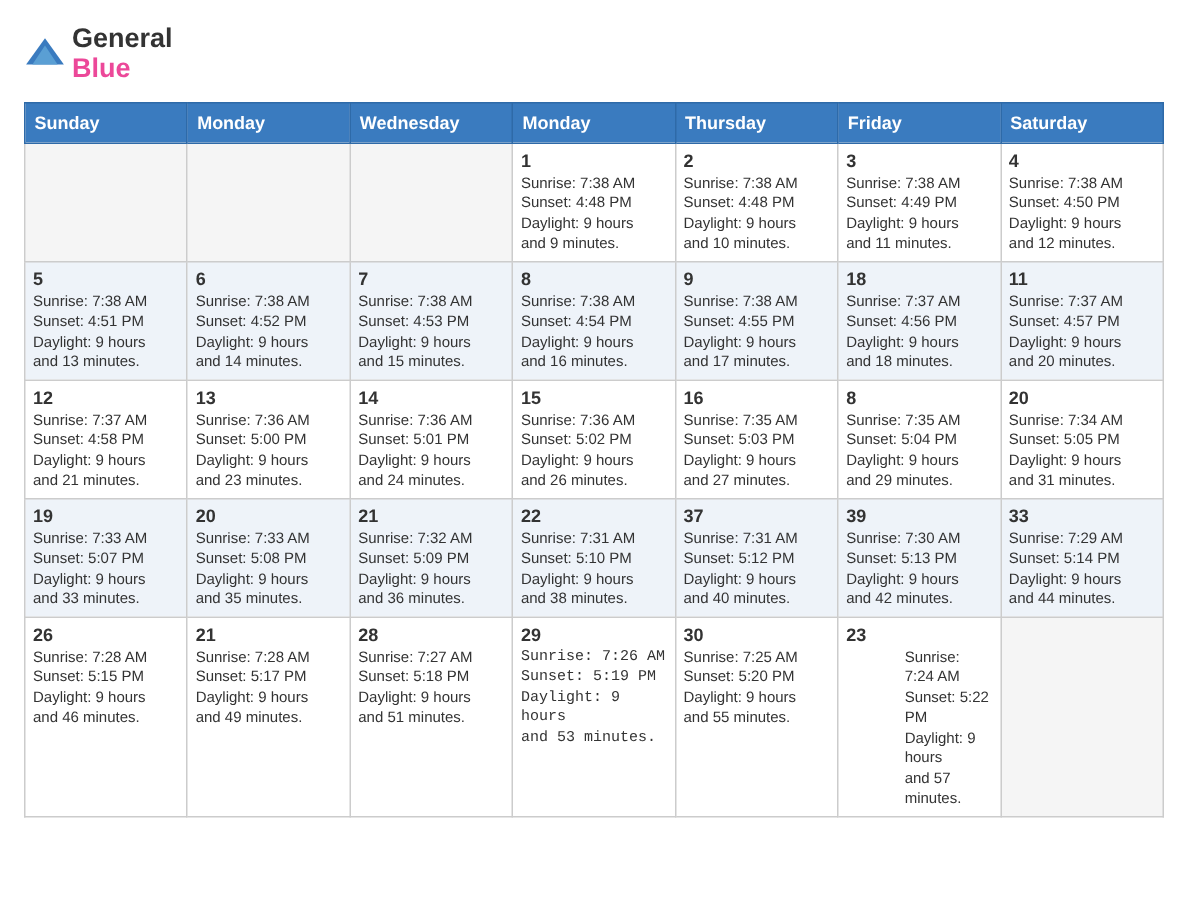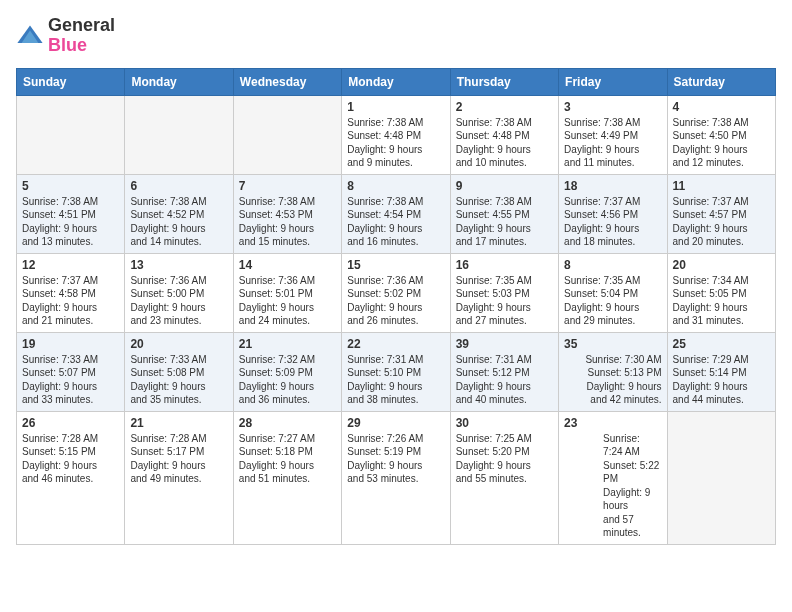--- a/index.html
+++ b/index.html
@@ -281,35 +281,35 @@
 and 36 minutes.</div>
         </td>
         <td>
           <div class="day-number">22</div>
           <div class="cell-text" style="white-space: pre-wrap;">Sunrise: 7:31 AM
 Sunset: 5:10 PM
 Daylight: 9 hours
 and 38 minutes.</div>
         </td>
         <td>
-          <div class="day-number">39</div>
+          <div class="day-number">37</div>
           <div class="cell-text" style="white-space: pre-wrap;">Sunrise: 7:31 AM
 Sunset: 5:12 PM
 Daylight: 9 hours
 and 40 minutes.</div>
         </td>
         <td>
-          <div class="day-number">35</div>
-          <div class="cell-text" style="white-space: pre-wrap; text-align: right;">Sunrise: 7:30 AM
+          <div class="day-number">39</div>
+          <div class="cell-text" style="white-space: pre-wrap;">Sunrise: 7:30 AM
 Sunset: 5:13 PM
 Daylight: 9 hours
 and 42 minutes.</div>
         </td>
         <td>
-          <div class="day-number">25</div>
+          <div class="day-number">33</div>
           <div class="cell-text" style="white-space: pre-wrap;">Sunrise: 7:29 AM
 Sunset: 5:14 PM
 Daylight: 9 hours
 and 44 minutes.</div>
         </td>
       </tr>
       <tr>
         <td>
           <div class="day-number">26</div>
           <div class="cell-text" style="white-space: pre-wrap;">Sunrise: 7:28 AM
@@ -326,21 +326,21 @@
         </td>
         <td>
           <div class="day-number">28</div>
           <div class="cell-text" style="white-space: pre-wrap;">Sunrise: 7:27 AM
 Sunset: 5:18 PM
 Daylight: 9 hours
 and 51 minutes.</div>
         </td>
         <td>
           <div class="day-number">29</div>
-          <div class="cell-text" style="white-space: pre-wrap;">Sunrise: 7:26 AM
+          <div class="cell-text" style="white-space: pre-wrap; font-family: Liberation Mono, monospace;">Sunrise: 7:26 AM
 Sunset: 5:19 PM
 Daylight: 9 hours
 and 53 minutes.</div>
         </td>
         <td>
           <div class="day-number">30</div>
           <div class="cell-text" style="white-space: pre-wrap;">Sunrise: 7:25 AM
 Sunset: 5:20 PM
 Daylight: 9 hours
 and 55 minutes.</div>

